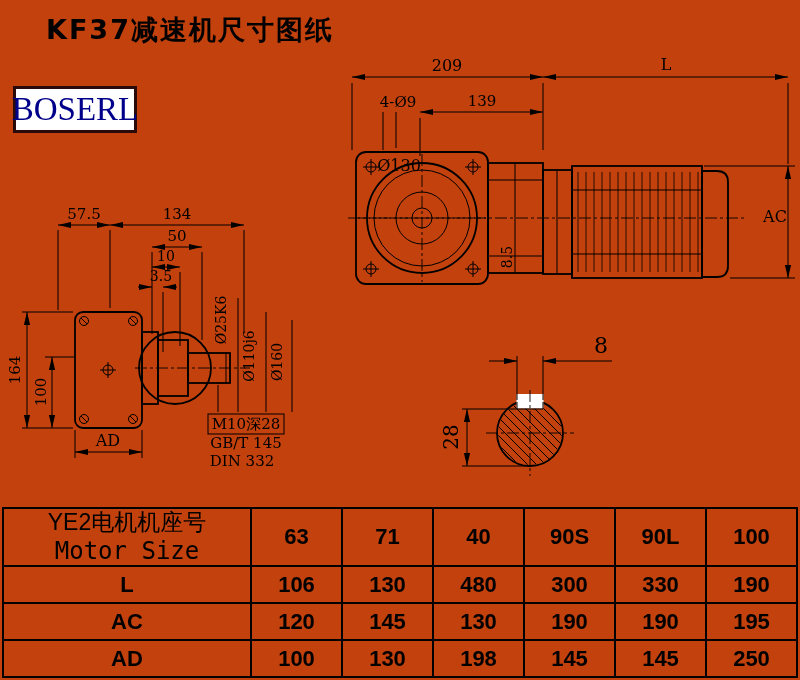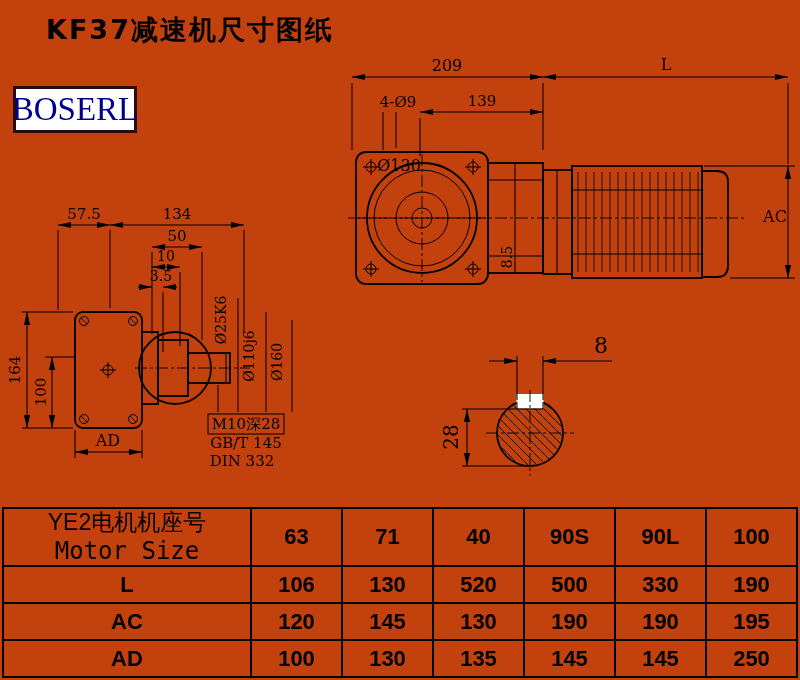--- a/index.html
+++ b/index.html
@@ -225,39 +225,39 @@
         <td>71</td>
         <td>40</td>
         <td>90S</td>
         <td>90L</td>
         <td>100</td>
       </tr>
       <tr>
         <td>L</td>
         <td>106</td>
         <td>130</td>
-        <td>520</td>
-        <td>500</td>
+        <td>480</td>
+        <td>300</td>
         <td>330</td>
         <td>190</td>
       </tr>
       <tr>
         <td>AC</td>
         <td>120</td>
         <td>145</td>
         <td>130</td>
         <td>190</td>
         <td>190</td>
         <td>195</td>
       </tr>
       <tr>
         <td>AD</td>
         <td>100</td>
         <td>130</td>
-        <td>135</td>
+        <td>198</td>
         <td>145</td>
         <td>145</td>
         <td>250</td>
       </tr>
     </tbody>
   </table>
 
 </div>
 
 </body></html>

